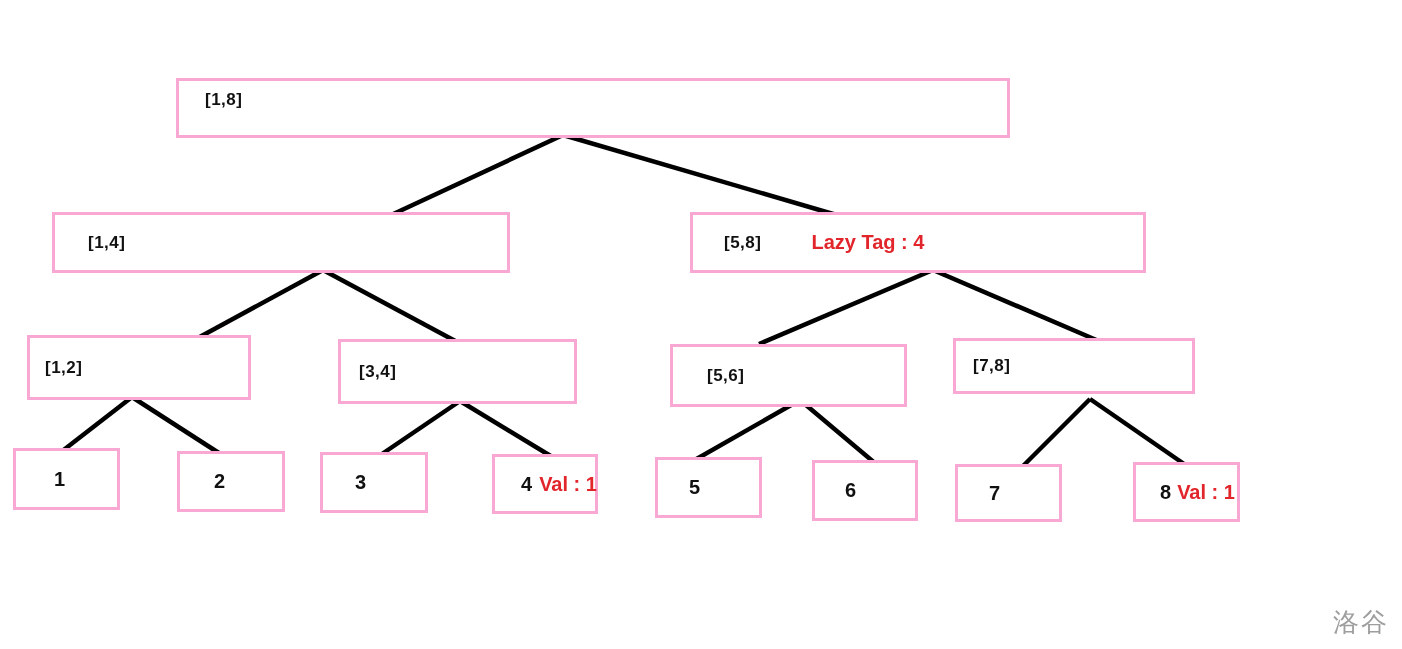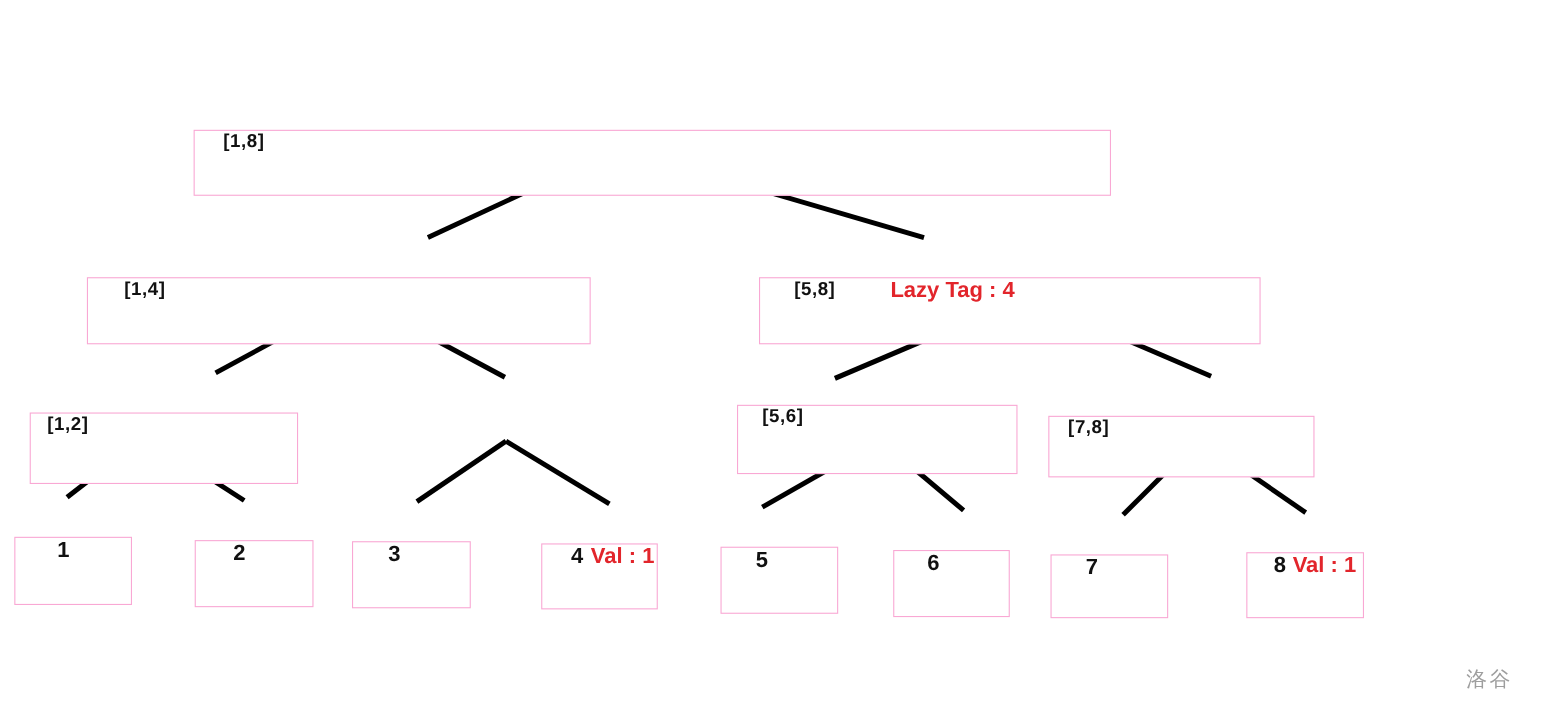--- a/index.html
+++ b/index.html
@@ -19,26 +19,26 @@
     position: absolute;
     left: 0;
     top: 0;
     width: 1402px;
     height: 649px;
     pointer-events: none;
   }
   .node {
     position: absolute;
     box-sizing: border-box;
-    border: 1px solid #f9a8d4;
+    border: 3px solid #f9a8d4;
     background: #ffffff;
     display: flex;
+    align-items: center;
     font-weight: bold;
     color: #111111;
-    margin-top: 40px;
   }
   .node .range-label {
     font-size: 17px;
     letter-spacing: 0.5px;
     white-space: nowrap;
   }
   .node .leaf-label {
     font-size: 20px;
     white-space: nowrap;
   }
@@ -46,42 +46,42 @@
     color: var(--annotation-red, #e2252b);
     font-weight: bold;
     white-space: nowrap;
   }
   .lazy-annotation { font-size: 20px; }
   .val-annotation  { font-size: 20px; }
 
   
   #n18 { left: 176px; top: 78px;  width: 834px; height: 60px; padding-left: 26px; padding-bottom: 17px; }
   
-  #n14 { left: 79px;  top: 212px; width: 458px; height: 61px; padding-left: 33px; }
+  #n14 { left: 52px;  top: 212px; width: 458px; height: 61px; padding-left: 33px; }
   #n58 { left: 690px; top: 212px; width: 456px; height: 61px; padding-left: 31px; gap: 50px; }
   
-  #n12 { left: 27px;  top: 335px; width: 244px; height: 65px; padding-left: 15px; }
+  #n12 { left: 27px;  top: 335px; width: 224px; height: 65px; padding-left: 15px; }
   #n34 { left: 338px; top: 339px; width: 239px; height: 65px; padding-left: 18px; }
-  #n56 { left: 670px; top: 328px; width: 255px; height: 63px; padding-left: 22px; }
+  #n56 { left: 670px; top: 344px; width: 237px; height: 63px; padding-left: 34px; }
   #n78 { left: 953px; top: 338px; width: 242px; height: 56px; padding-left: 17px; }
   
   #l1 { left: 13px;   top: 448px; width: 107px; height: 62px; padding-left: 38px; }
   #l2 { left: 177px;  top: 451px; width: 108px; height: 61px; padding-left: 34px; }
   #l3 { left: 320px;  top: 452px; width: 108px; height: 61px; padding-left: 32px; }
   #l4 { left: 492px;  top: 454px; width: 106px; height: 60px; padding-left: 26px; gap: 7px; }
   #l5 { left: 655px;  top: 457px; width: 107px; height: 61px; padding-left: 31px; }
   #l6 { left: 812px;  top: 460px; width: 106px; height: 61px; padding-left: 30px; }
   #l7 { left: 955px;  top: 464px; width: 107px; height: 58px; padding-left: 31px; }
   #l8 { left: 1133px; top: 462px; width: 107px; height: 60px; padding-left: 24px; gap: 6px; }
 
   .watermark {
     position: absolute;
     left: 1333px;
     top: 605px;
-    font-size: 19px;
+    font-size: 26px;
     color: var(--watermark-gray, #9e9e9e);
     font-weight: normal;
     letter-spacing: 2px;
   }
 </style>
 </head>
 <body>
 
 <div class="canvas">
 
@@ -110,20 +110,23 @@
     <span class="range-label">[1,4]</span>
   </div>
   <div class="node" id="n58">
     <span class="range-label">[5,8]</span>
     <span class="annotation-red lazy-annotation">Lazy Tag : 4</span>
   </div>
 
   <div class="node" id="n12">
     <span class="range-label">[1,2]</span>
   </div>
+  <div class="node" id="n34">
+    <span class="range-label">[3,4]</span>
+  </div>
   <div class="node" id="n56">
     <span class="range-label">[5,6]</span>
   </div>
   <div class="node" id="n78">
     <span class="range-label">[7,8]</span>
   </div>
 
   <div class="node" id="l1">
     <span class="leaf-label">1</span>
   </div>

